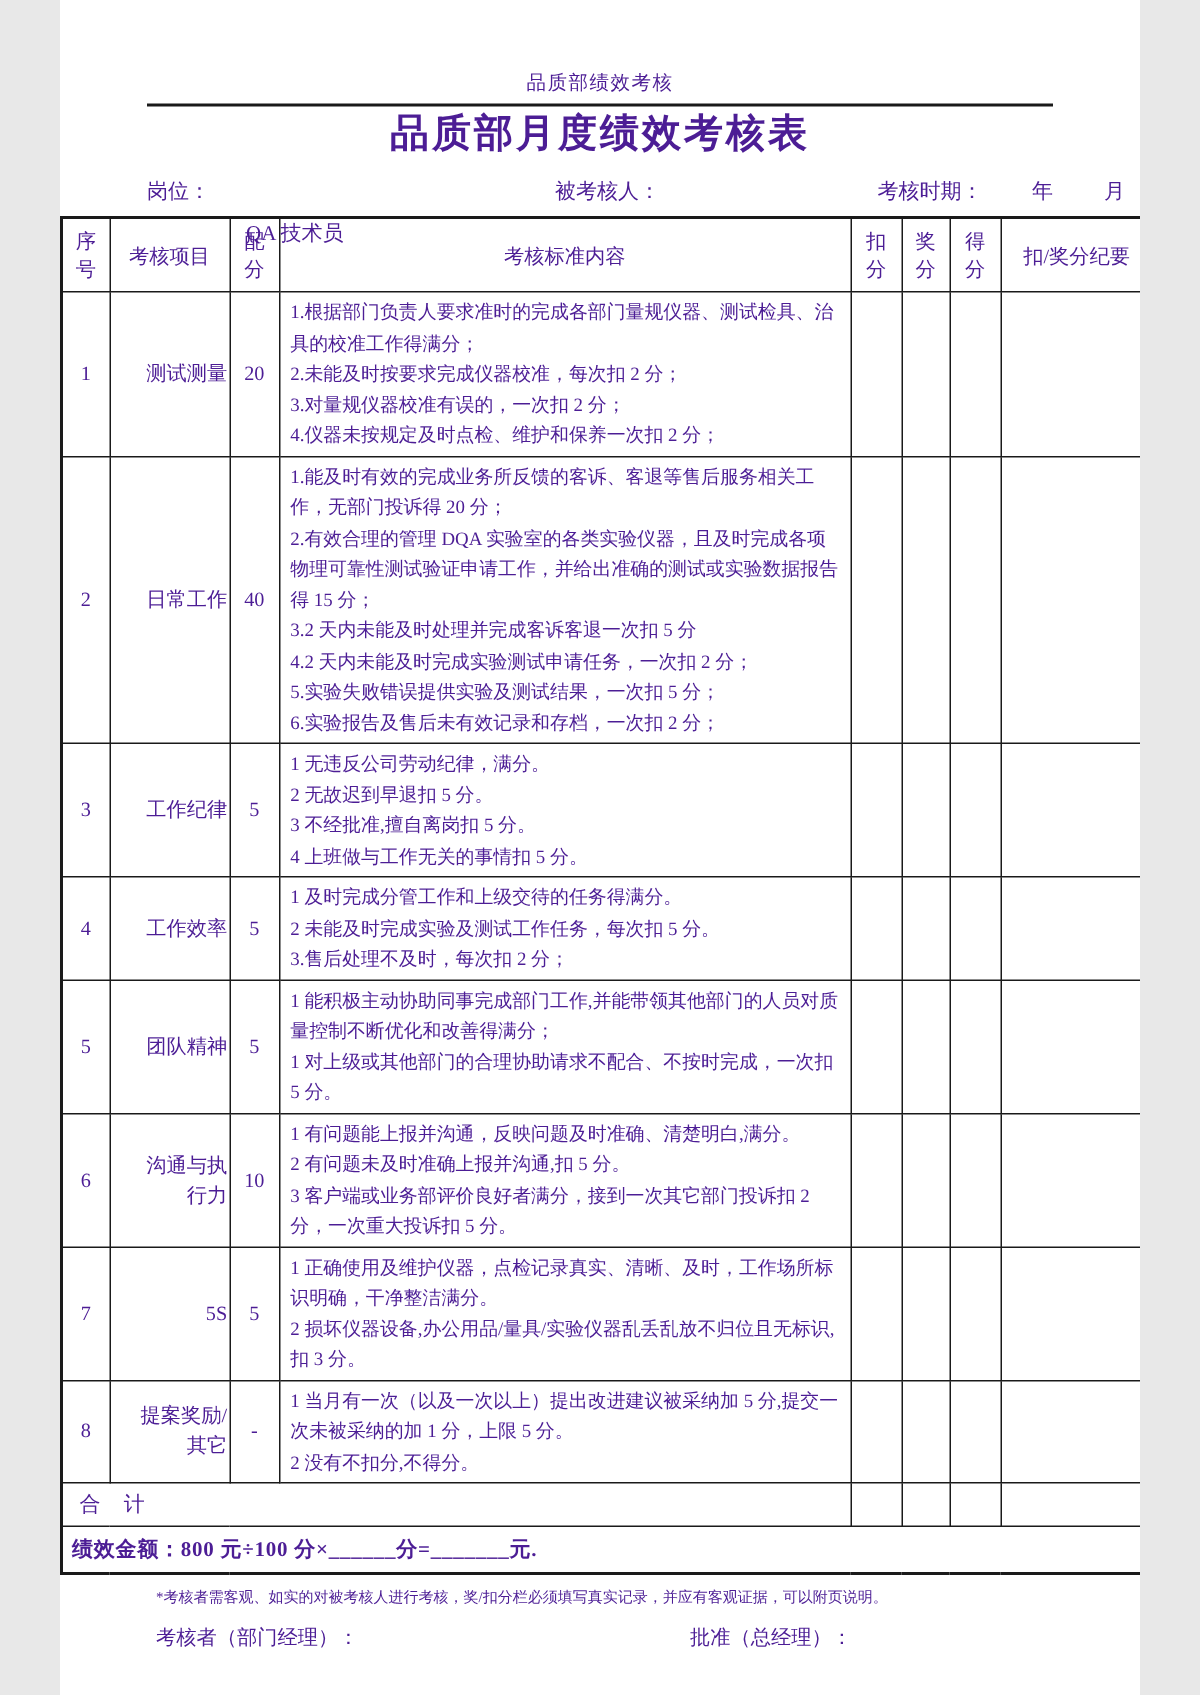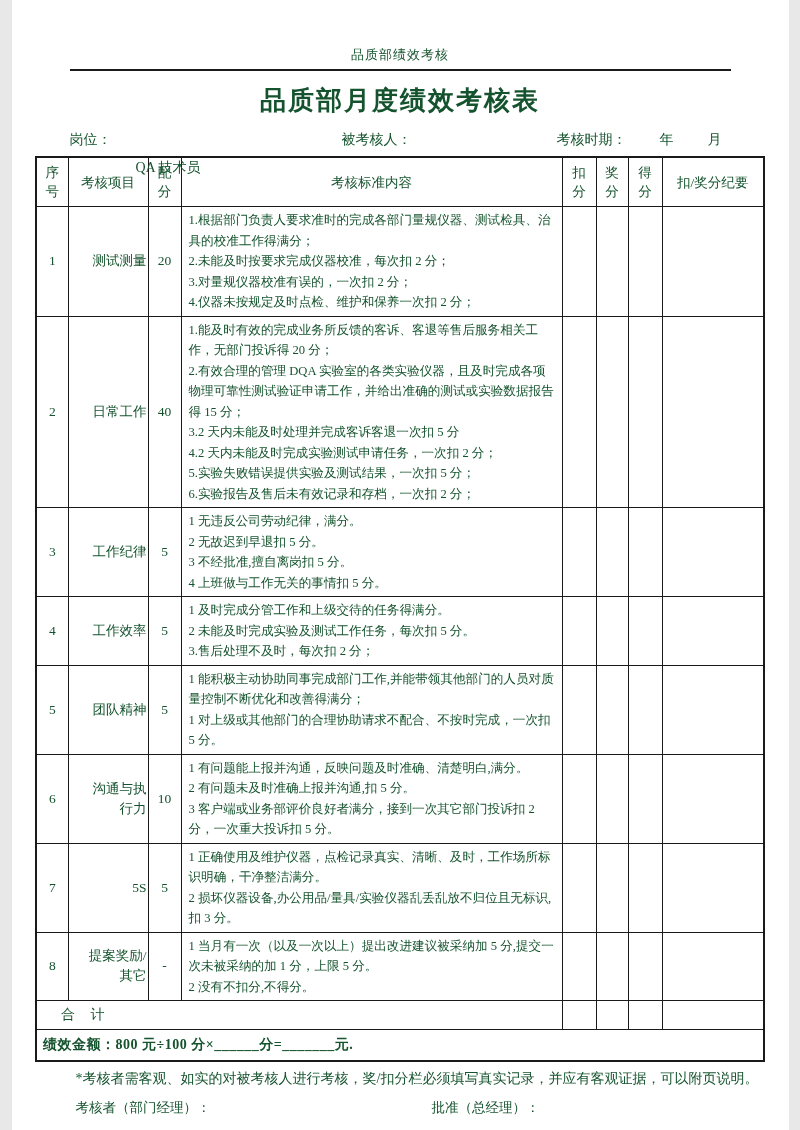--- a/index.html
+++ b/index.html
@@ -1,28 +1,28 @@
 <!DOCTYPE html>
 <html><head>
 <meta charset="utf-8">
 <style>
   html,body{margin:0;padding:0;background:#e8e8e8;}
   .page{
-    width:777px;height:1130px;background:#ffffff;position:relative;
-    margin:0 auto;overflow:hidden;color:#14532d;
+    width:720px;height:1130px;background:#ffffff;position:relative;
+    margin:0 auto;overflow:hidden;color:#4c1d95;
     font-family:"Liberation Serif","DejaVu Serif",serif;
   }
   .header-note{
     padding-top:46px;text-align:center;font-size:13px;letter-spacing:1px;
   }
   .header-rule{
     margin:5px 58px 0 58px;border:none;border-top:2px solid #1a1a1a;height:0;
   }
   .doc-title{
-    margin-top:12px;text-align:center;font-size:26px;font-weight:bold;letter-spacing:2px;
+    text-align:center;font-size:26px;font-weight:bold;letter-spacing:2px;
   }
   .info-row{position:relative;height:26px;margin-top:10px;font-size:14px;}
   .info-row span{position:absolute;top:3px;white-space:nowrap;}
   .pos-label{left:58px;}
   .pos-value{left:124px;margin-top:28px;}
   .assessee-label{left:330px;}
   .period-label{left:545px;}
   .year-label{left:648px;}
   .month-label{left:696px;}
   table.assessment{
@@ -37,27 +37,27 @@
     height:46px;line-height:19px;padding:1px;
   }
   td.no-cell,td.item-cell,td.score-cell{
     text-align:center;font-size:13.5px;padding:1px;
   }
   td.item-cell{white-space:pre-line;line-height:20px;text-align:right;}
   td.criteria-cell{padding:3px 4px 3px 7px;}
   .criteria-line{font-size:12.6px;line-height:20.5px;text-align:left;}
   td.fill-cell{background:#fff;}
   tr.total-row td{height:26px;font-size:14px;}
-  td.total-label-cell{padding-left:24px;text-align:left;letter-spacing:6px;}
+  td.total-label-cell{padding-left:11px;text-align:left;letter-spacing:6px;}
   tr.formula-row td{
     height:28px;font-size:14px;font-weight:bold;text-align:left;padding-left:6px;
     letter-spacing:0.5px;
     margin-left:12px;
   }
-  .footnote{margin:8px 0 0 64px;font-size:14px;}
+  .footnote{margin:8px 0 0 64px;font-size:10px;}
   .sign-row{position:relative;height:22px;margin-top:11px;font-size:13.5px;}
   .sign-row span{position:absolute;top:0;white-space:nowrap;}
   .assessor-label{left:64px;}
   .approver-label{left:420px;}
 </style>
 </head>
 <body>
 
 <div class="page">
 

